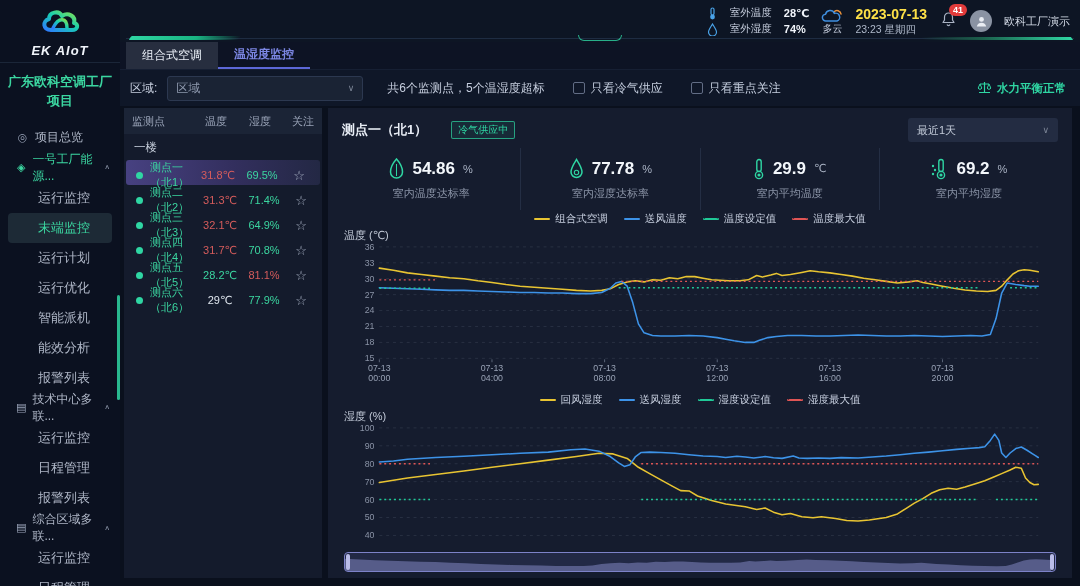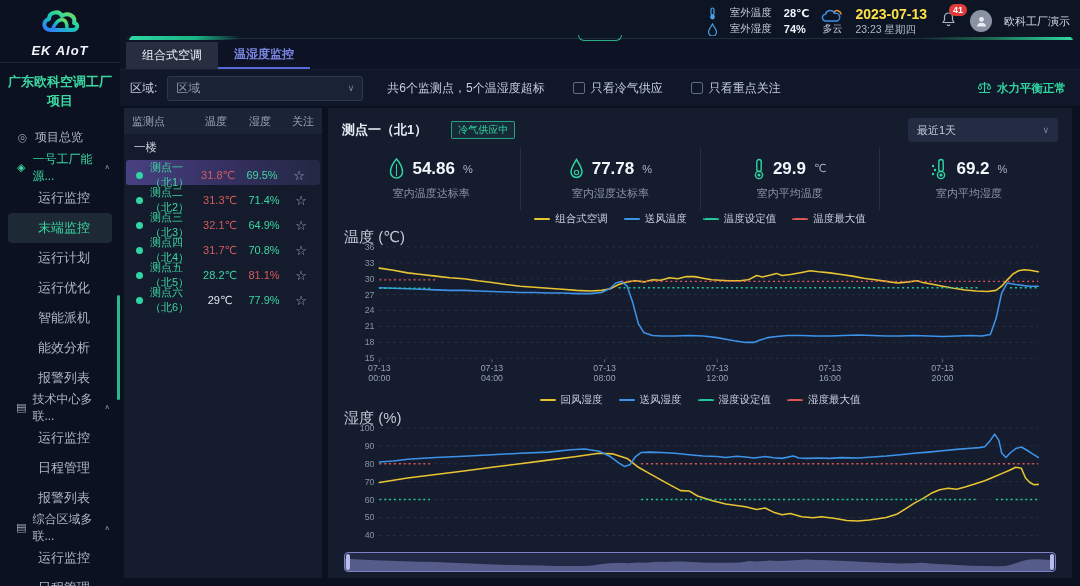--- a/index.html
+++ b/index.html
@@ -101,21 +101,21 @@
   .kpi-top { display:flex; align-items:center; gap:8px; }
   .kpi-value { font-size:17px; font-weight:bold; color:#f3f7fb; }
   .kpi-unit { font-size:11px; color:#aab3c4; }
   .kpi-label { font-size:11px; color:#8a93a6; }
 
   .legend-row { display:flex; justify-content:center; gap:16px; height:18px; align-items:center; flex:none; }
   .legend-item { display:flex; align-items:center; gap:5px; font-size:10.5px; color:#c6cede; }
   .sw { width:16px; height:0; border-top:2.5px solid; border-radius:2px; }
   .sw.dash { border-top-style:dashed; }
   .c-yellow { border-color:#e8c432; } .c-blue { border-color:#3d93e8; } .c-green { border-color:#20c997; } .c-red { border-color:#e05555; }
-  .axis-title { font-size:15px; color:#c2cad8; height:14px; flex:none; padding-left:2px; }
+  .axis-title { font-size:11px; color:#c2cad8; height:14px; flex:none; padding-left:2px; }
 
   .brush { height:20px; margin:10px 2px 0; border:1px solid #7d82c8; border-radius:4px;
     background:rgba(108,112,190,.16); position:relative; overflow:hidden; flex:none; }
   .brush-handle { position:absolute; top:1px; bottom:1px; width:4px; background:#b9bce8; border-radius:2px; }
   .brush-handle.left { left:1px; } .brush-handle.right { right:1px; }
   svg text { font-family:"Liberation Sans","DejaVu Sans",sans-serif; }
 </style>
 </head>
 <body>
 

